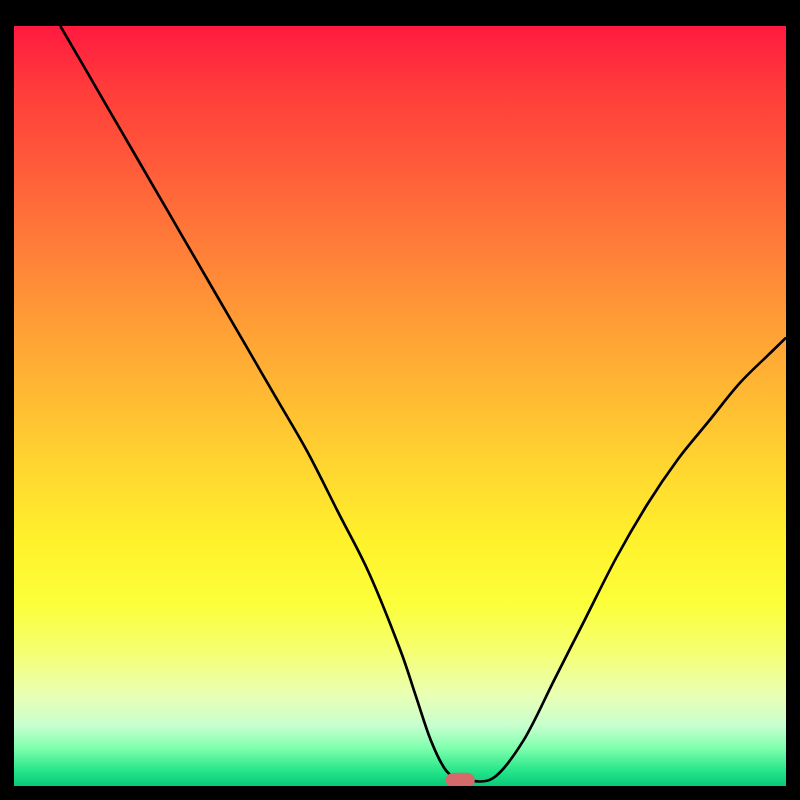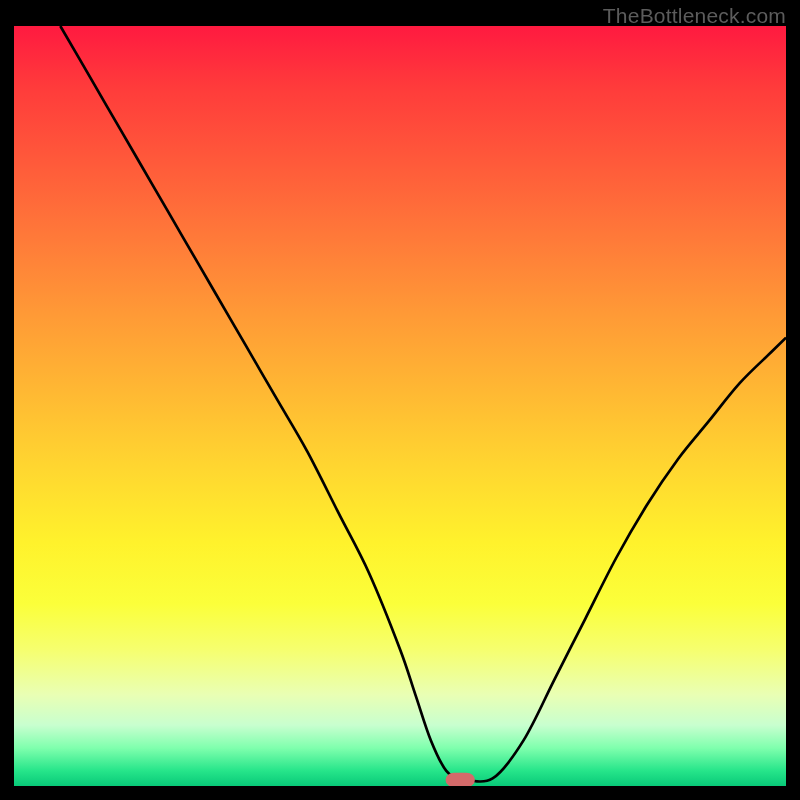--- a/index.html
+++ b/index.html
@@ -50,20 +50,19 @@
     right: 14px;
     color: #5c5c5c;
     font-size: 21px;
     font-weight: 500;
     letter-spacing: 0.2px;
   }
 </style>
 </head>
 <body>
 <div class="wrap">
-  <div class="watermark">TheBottleneck.com</div>
   <div class="plot">
     <svg id="chart-svg" width="772" height="760" viewBox="0 0 100 100" preserveAspectRatio="none">
       <path id="curve-path" fill="none" stroke="#000000" stroke-width="0.35" d="M 6.00 0.00 C 6.67 1.17, 8.67 4.67, 10.00 7.00 C 11.33 9.33, 12.67 11.67, 14.00 14.00 C 15.33 16.33, 16.67 18.67, 18.00 21.00 C 19.33 23.33, 20.67 25.67, 22.00 28.00 C 23.33 30.33, 24.67 32.67, 26.00 35.00 C 27.33 37.33, 28.67 39.67, 30.00 42.00 C 31.33 44.33, 32.67 46.67, 34.00 49.00 C 35.33 51.33, 36.67 53.50, 38.00 56.00 C 39.33 58.50, 40.67 61.33, 42.00 64.00 C 43.33 66.67, 44.67 69.00, 46.00 72.00 C 47.33 75.00, 49.00 79.33, 50.00 82.00 C 51.00 84.67, 51.33 86.00, 52.00 88.00 C 52.67 90.00, 53.33 92.33, 54.00 94.00 C 54.67 95.67, 55.33 97.17, 56.00 98.00 C 56.67 98.83, 57.00 98.83, 58.00 99.00 C 59.00 99.17, 60.67 99.83, 62.00 99.00 C 63.33 98.17, 64.67 96.17, 66.00 94.00 C 67.33 91.83, 68.67 88.67, 70.00 86.00 C 71.33 83.33, 72.67 80.67, 74.00 78.00 C 75.33 75.33, 76.67 72.50, 78.00 70.00 C 79.33 67.50, 80.67 65.17, 82.00 63.00 C 83.33 60.83, 84.67 58.83, 86.00 57.00 C 87.33 55.17, 88.67 53.67, 90.00 52.00 C 91.33 50.33, 92.67 48.50, 94.00 47.00 C 95.33 45.50, 97.00 44.00, 98.00 43.00 C 99.00 42.00, 99.67 41.33, 100.00 41.00"></path>
       <rect id="marker" rx="1.1" ry="1.1" x="55.90" y="98.25" width="3.8" height="1.9" fill="#d46a6a"></rect>
     </svg>
   </div>
 </div>
 
 </body></html>

